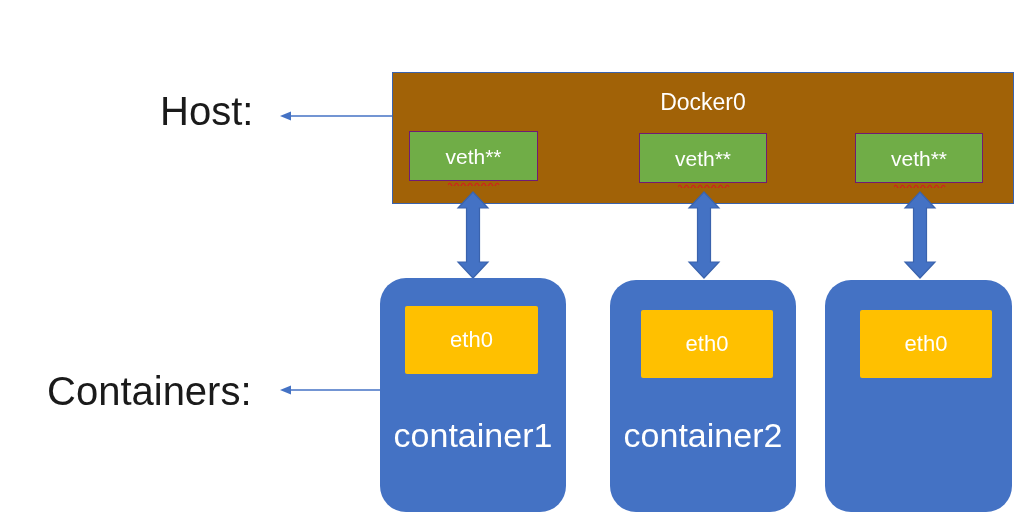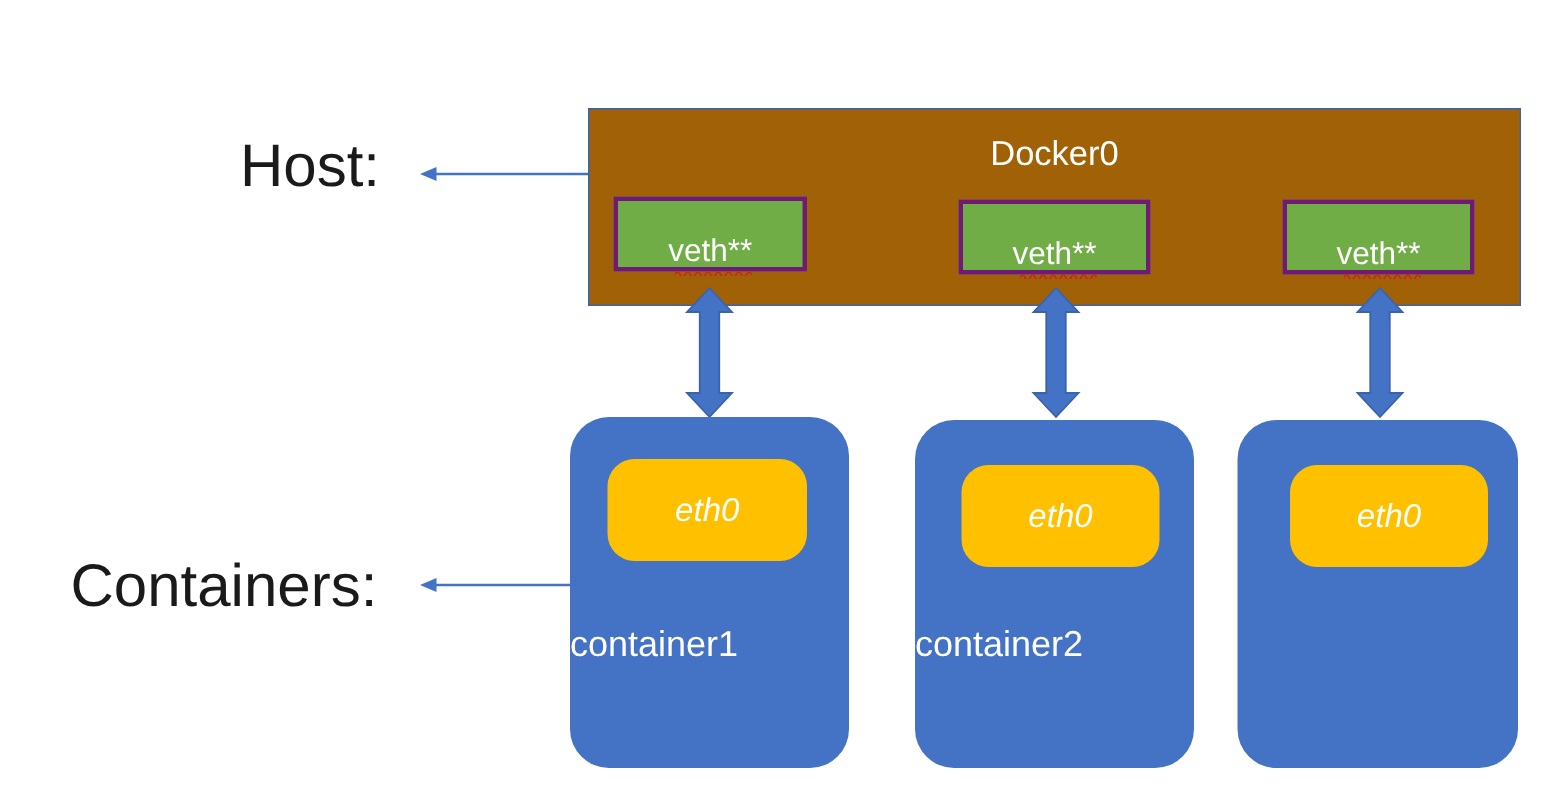--- a/index.html
+++ b/index.html
@@ -59,24 +59,24 @@
     color: #ffffff;
     font-size: 23px;
     line-height: 1;
     font-family: "Liberation Sans", sans-serif;
   }
 
   
   .veth-box {
     position: absolute;
     background: #70AD47;
-    border: 3px solid #701a75;
+    border: 1px solid #701a75;
     box-sizing: border-box;
     display: flex;
-    align-items: flex-end;
+    align-items: center;
     justify-content: center;
   }
   .veth-label {
     position: relative;
     color: #ffffff;
     font-size: 21px;
     line-height: 1;
     font-family: "Liberation Sans", sans-serif;
     white-space: nowrap;
   }
@@ -111,42 +111,42 @@
     border-radius: 26px;
     box-sizing: border-box;
   }
   #container-box-1 { left: 348px; top: 278px; width: 186px; height: 234px; }
   #container-box-2 { left: 578px; top: 280px; width: 186px; height: 232px; }
   #container-box-3 { left: 793px; top: 280px; width: 187px; height: 232px; }
 
   .eth-box {
     position: absolute;
     background: #FFC000;
-    border-radius: 18px;
+    border-radius: 2px;
     display: flex;
     align-items: center;
     justify-content: center;
-    font-style: italic;
   }
   .eth-label {
     color: #ffffff;
     font-size: 22px;
     line-height: 1;
     font-family: "Liberation Sans", sans-serif;
   }
   #eth-box-1 { left: 25px; top: 28px; width: 133px; height: 68px; }
   #eth-box-2 { left: 31px; top: 30px; width: 132px; height: 68px; }
   #eth-box-3 { left: 35px; top: 30px; width: 132px; height: 68px; }
 
   .container-name {
     position: absolute;
     left: 0;
     width: 100%;
-    color: #ffffff;
-    font-size: 24px;
+    text-align: center;
+    color: #ffffff;
+    font-size: 34px;
     line-height: 1;
     font-family: "Liberation Sans", sans-serif;
   }
   #container-name-1 { top: 140px; }
   #container-name-2 { top: 138px; }
   #container-name-3 { top: 138px; }
 </style>
 </head>
 <body>
 

